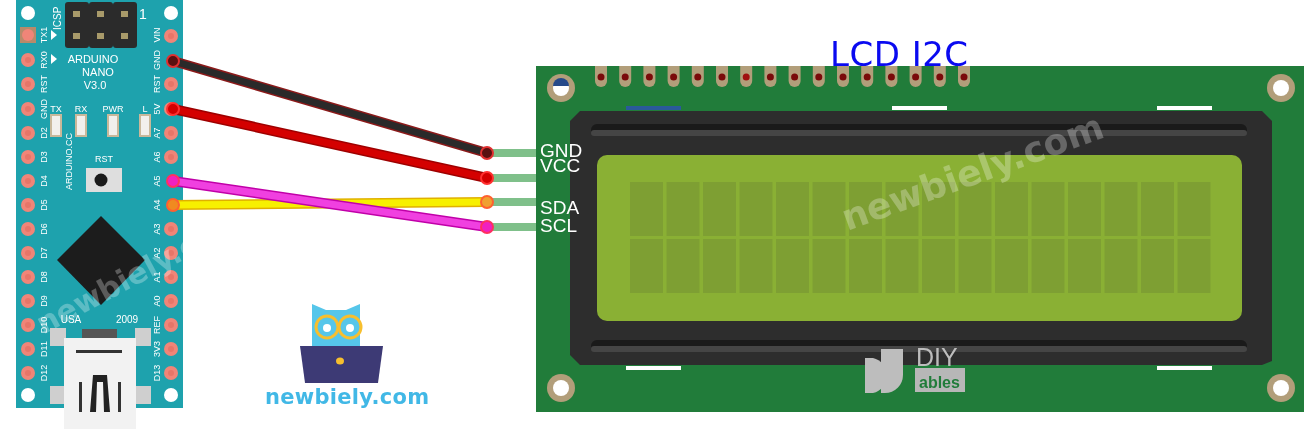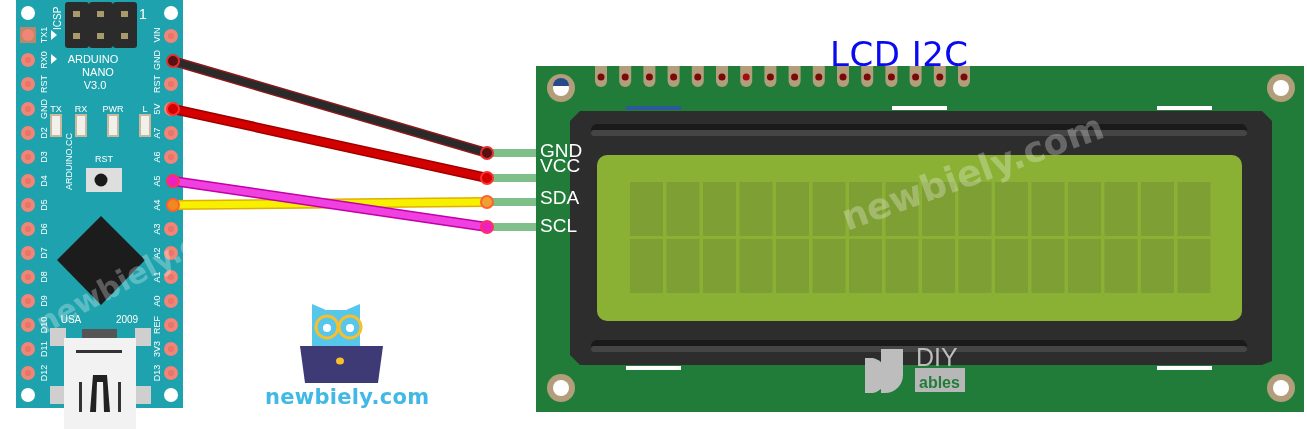--- a/index.html
+++ b/index.html
@@ -320,19 +320,19 @@
     <circle cx="350" cy="327" r="11" fill="none" stroke="#f7bf2e" stroke-width="3"></circle>
     <circle cx="327" cy="328" r="4" fill="#ffffff"></circle>
     <circle cx="350" cy="328" r="4" fill="#ffffff"></circle>
     <polygon points="300,346 383,346 378,383 305,383" fill="#3d3a75"></polygon>
     <ellipse cx="340" cy="361" rx="4" ry="3.5" fill="#f7bf2e"></ellipse>
   </g>
 </svg>
 
 <div class="lcd-label" style="top:141px">GND</div>
 <div class="lcd-label" style="top:156px">VCC</div>
-<div class="lcd-label" style="top:188px">SDA</div>
+<div class="lcd-label" style="top:198px">SDA</div>
 <div class="lcd-label" style="top:216px">SCL</div>
 
 <div class="watermark" style="left:836px;top:200px;transform:rotate(-20deg);transform-origin:left top;">newbiely.com</div>
 <div class="watermark" style="left:30px;top:310px;font-size:30px;transform:rotate(-28deg);transform-origin:left top;">newbiely.com</div>
 
 <div class="brand">newbiely.com</div>
 
 </body></html>

